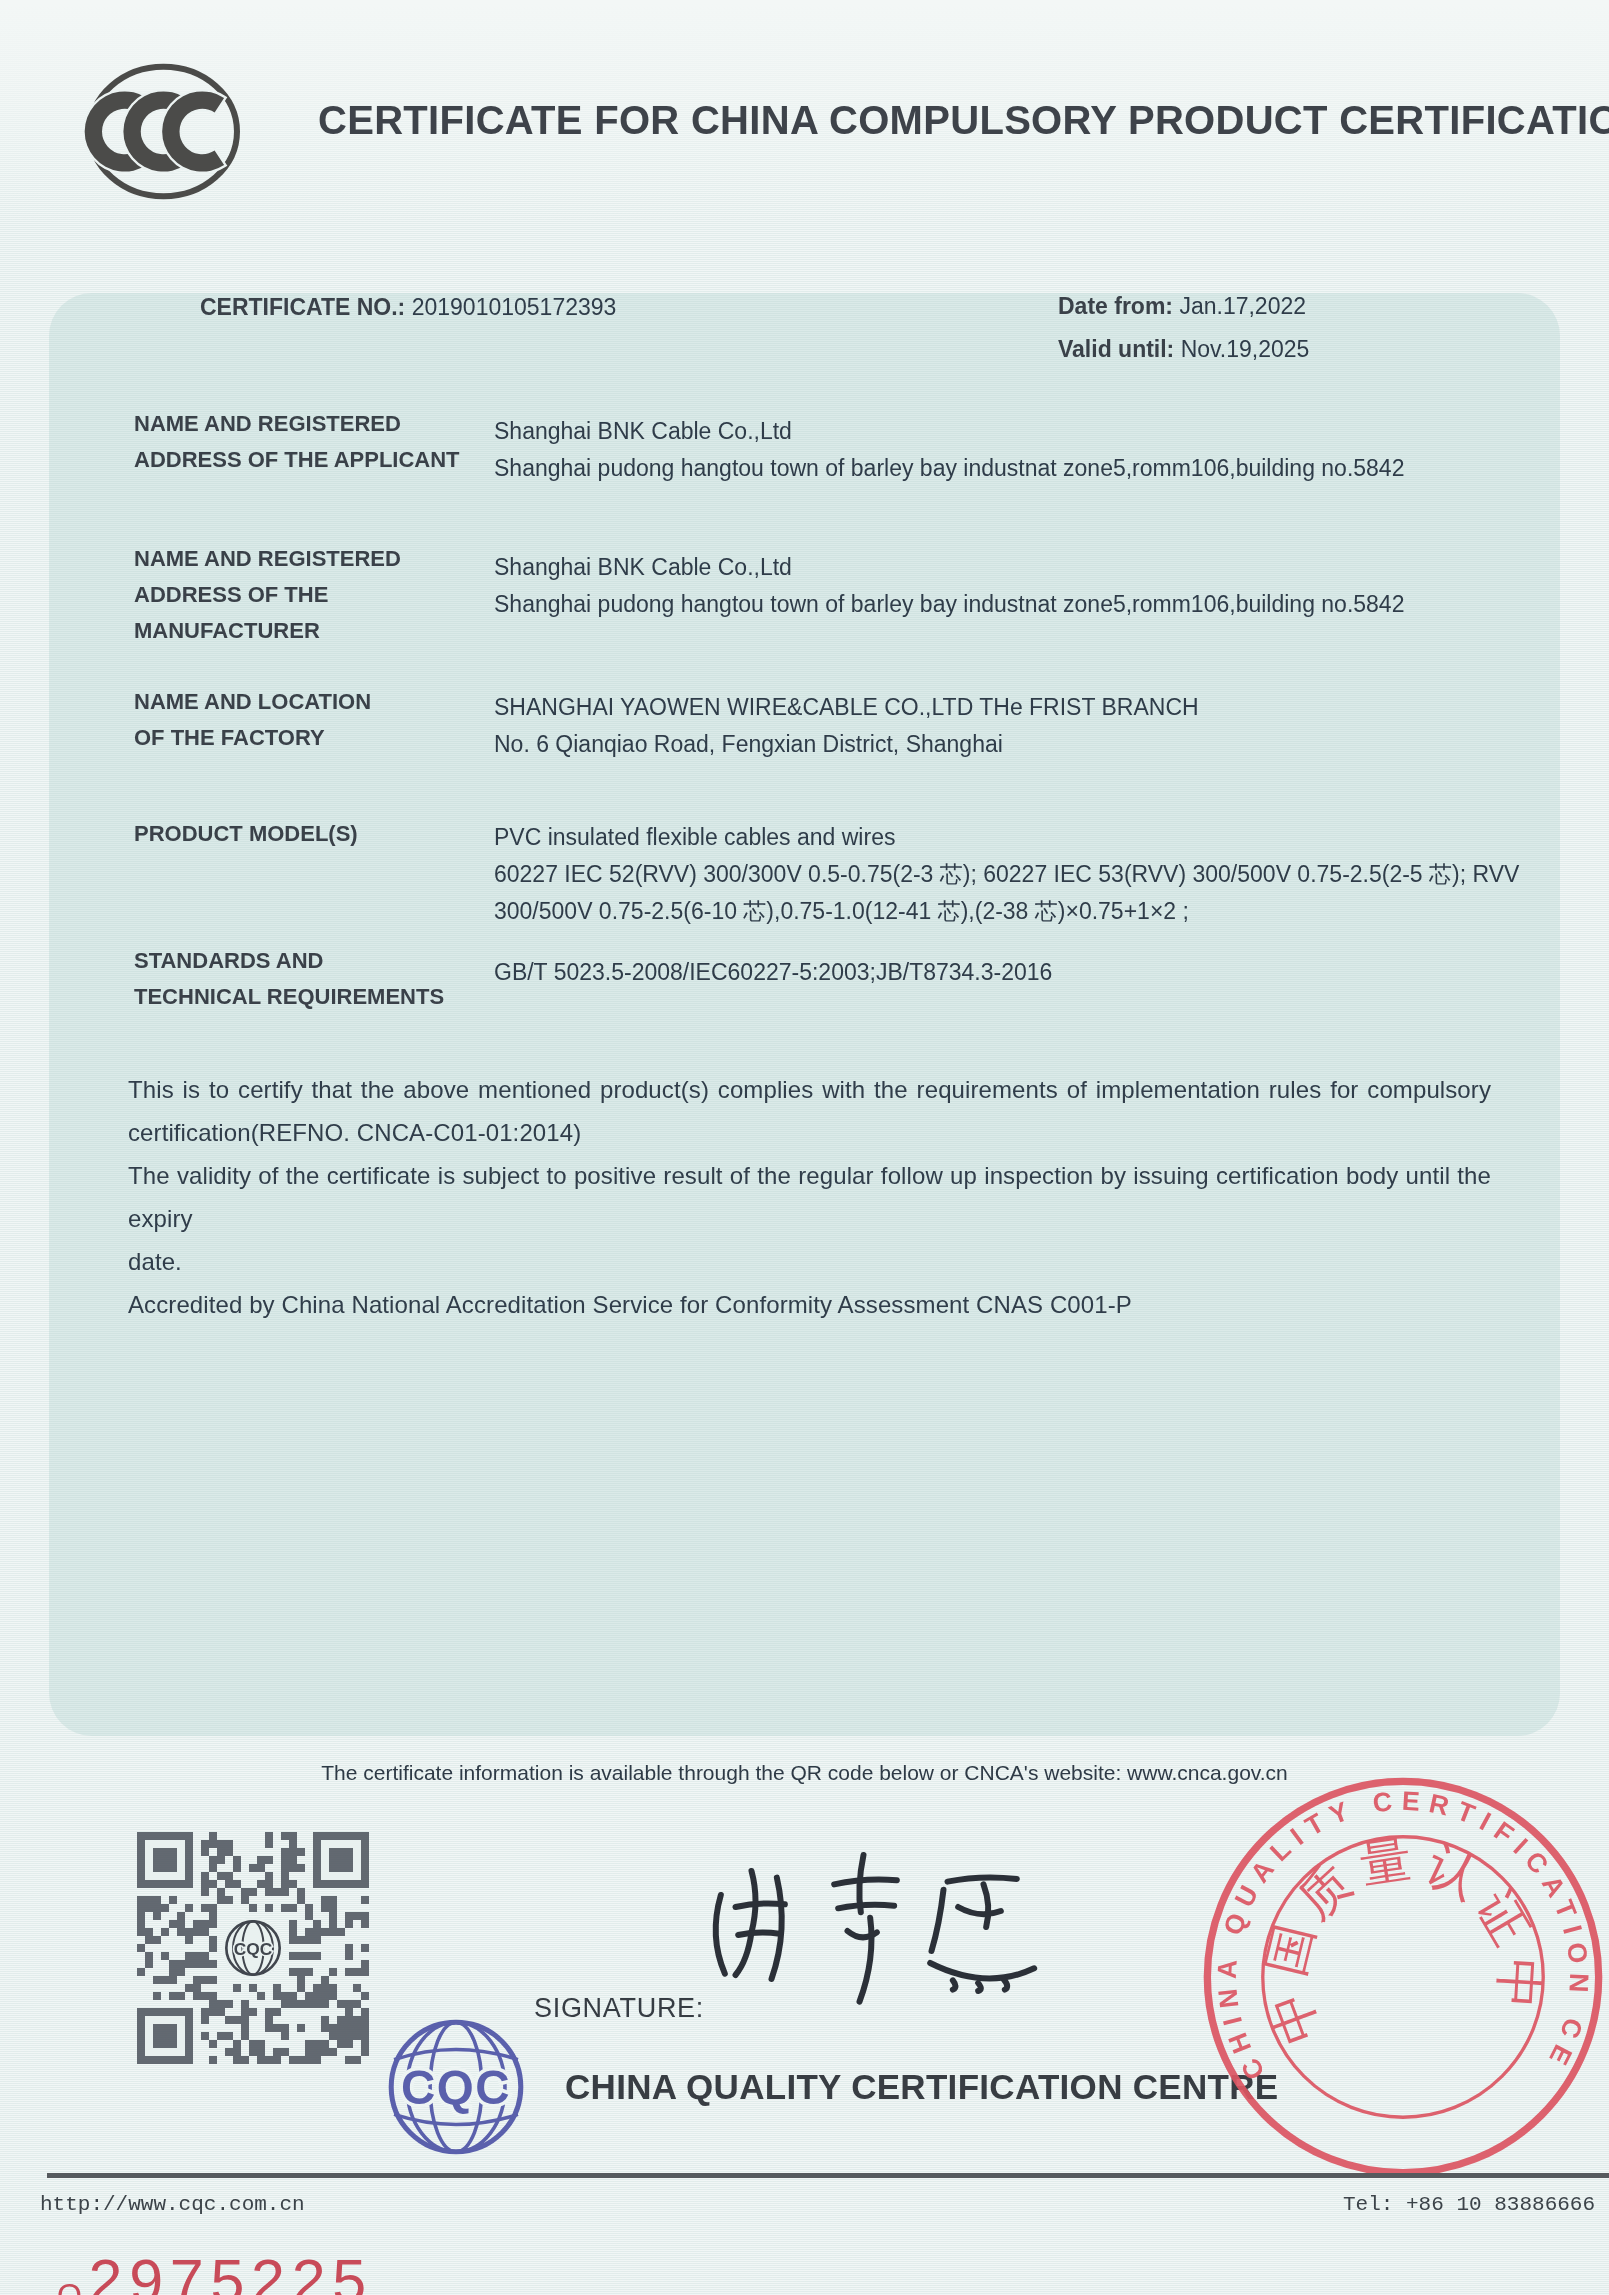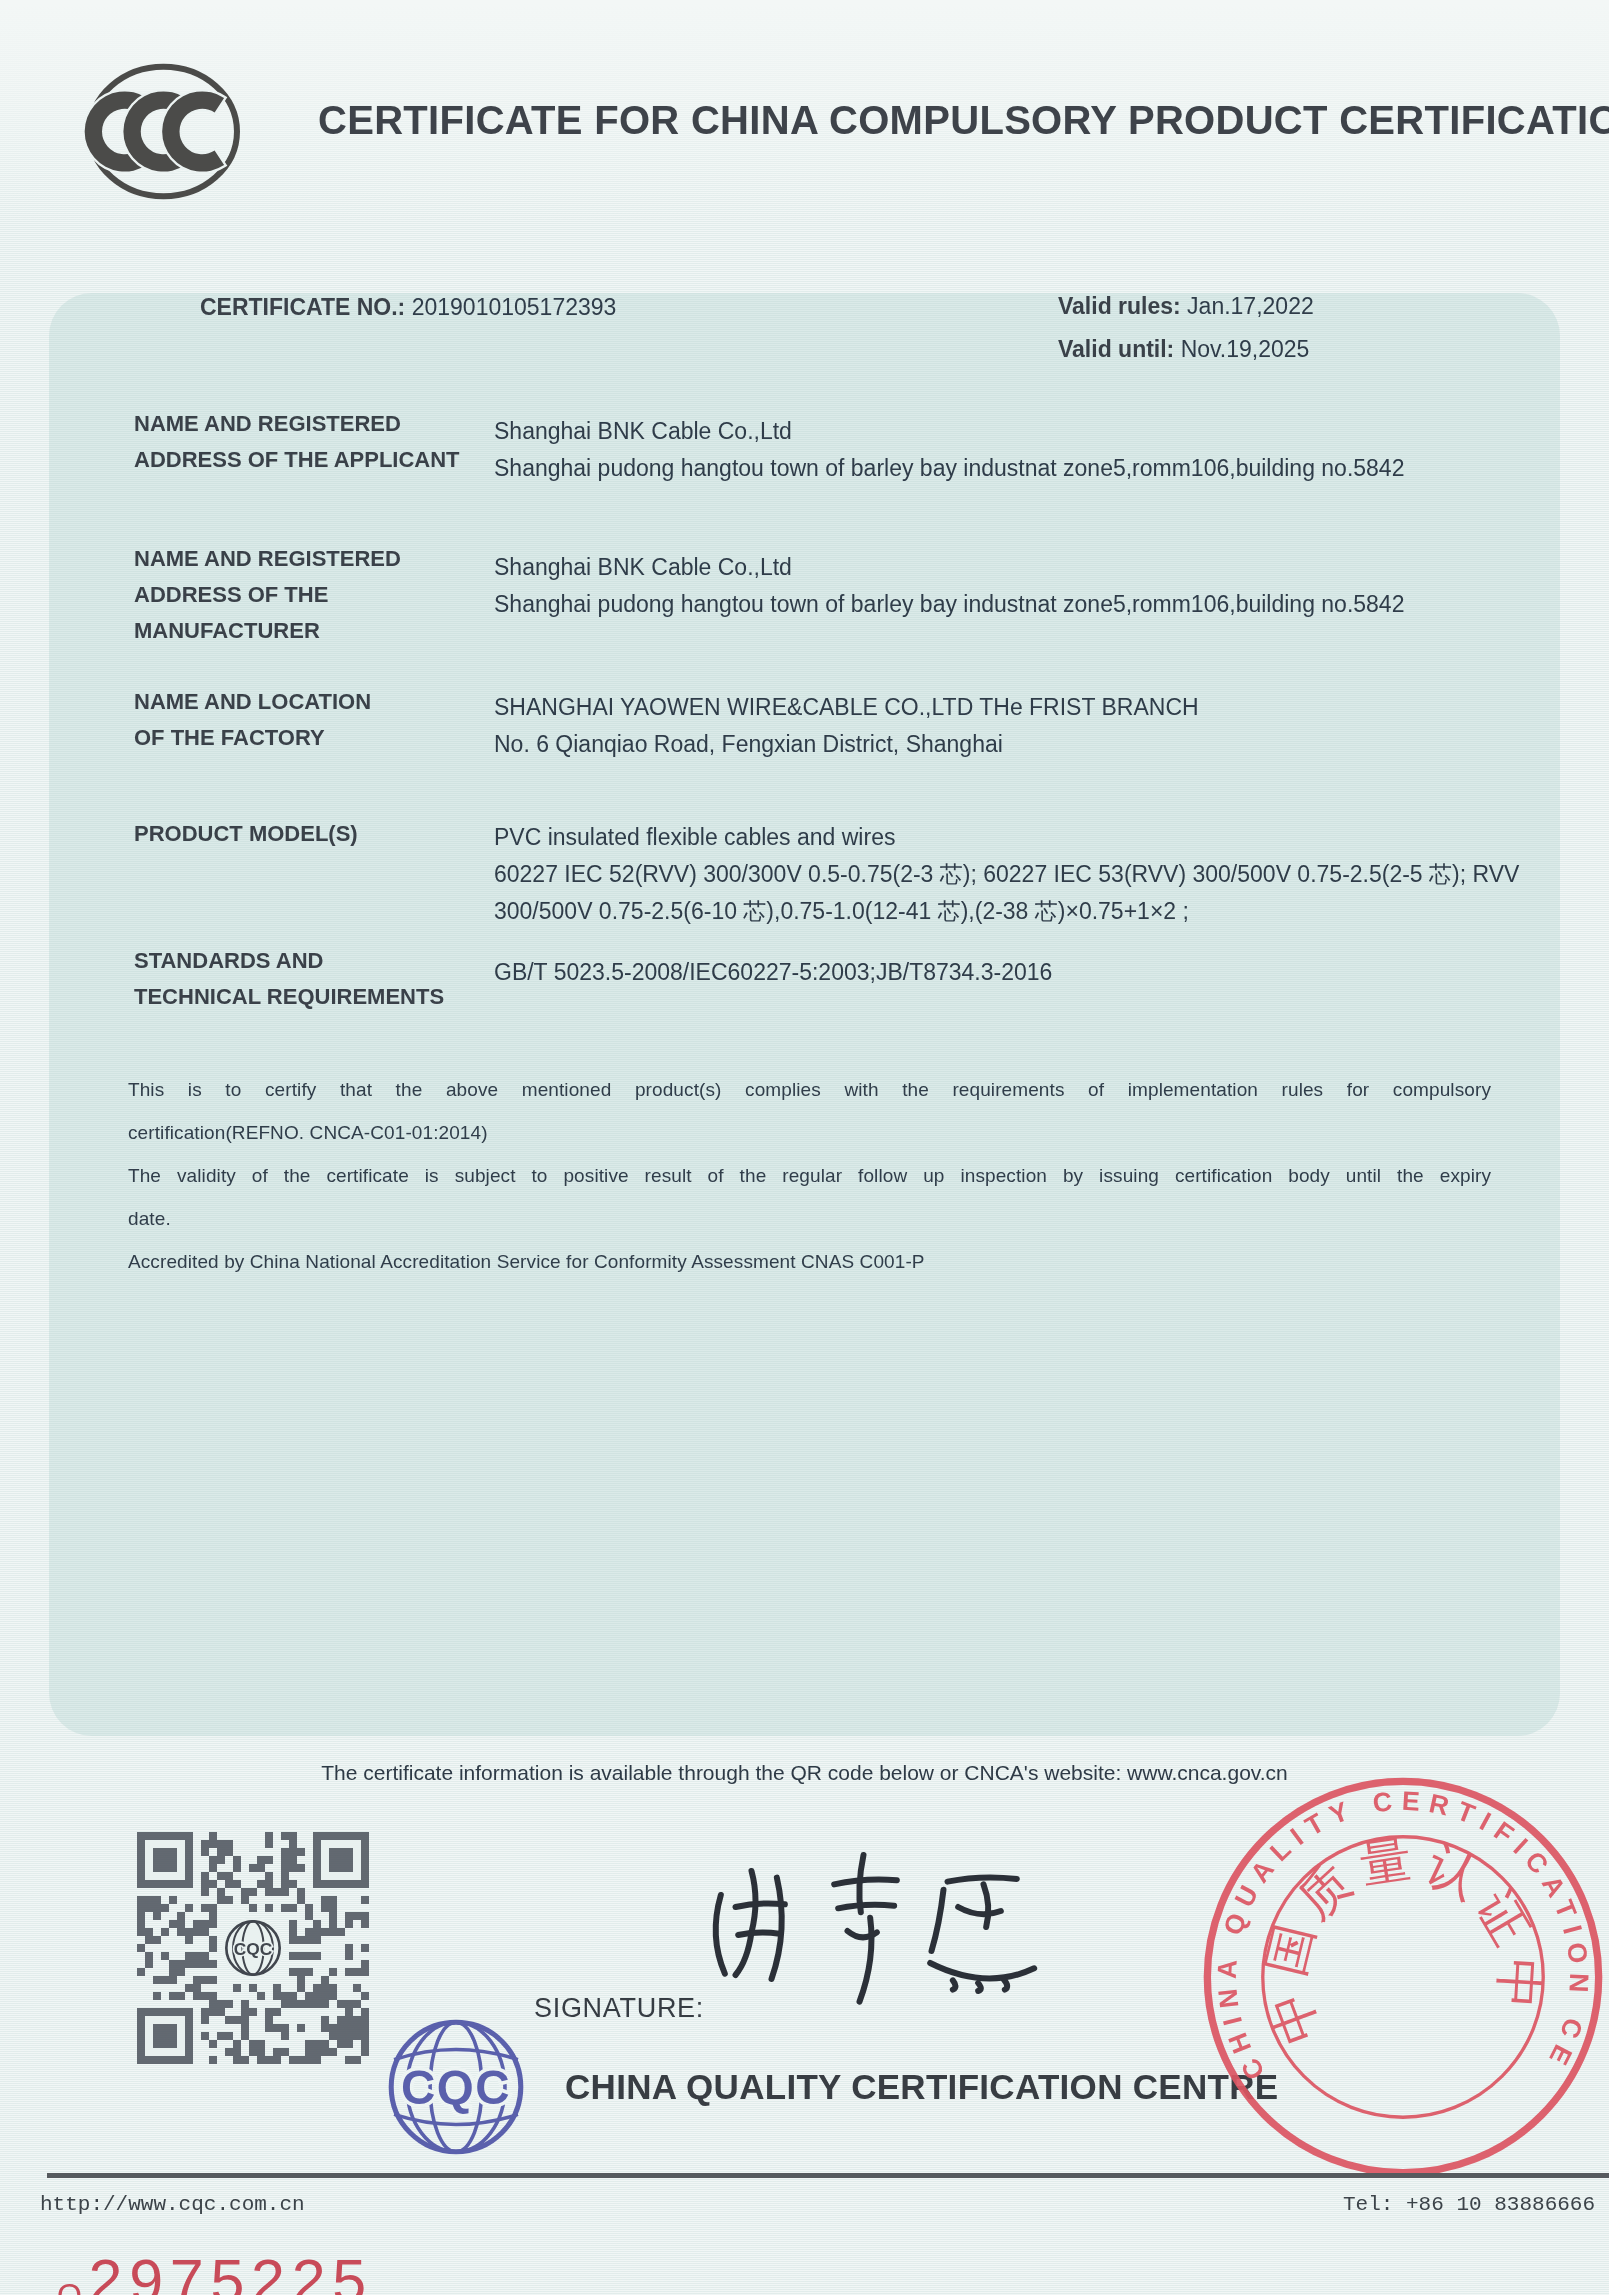--- a/index.html
+++ b/index.html
@@ -10,21 +10,21 @@
     font-family:"Liberation Sans","DejaVu Sans",sans-serif;color:#2f3c49;}
   #page::before{content:"";position:absolute;left:0;top:0;right:0;height:227px;
     background:linear-gradient(#f3f7f6, rgba(243,247,246,0));pointer-events:none;}
   .abs{position:absolute;white-space:nowrap;}
   .panel{position:absolute;left:49px;top:293px;width:1511px;height:1443px;border-radius:43px;
     background:rgba(168,205,201,.30);}
   .title{left:318px;top:98px;font-size:40px;font-weight:700;letter-spacing:0.3px;color:#3e434a;}
   .label{font-weight:700;font-size:22px;color:#3a4149;line-height:36px;}
   .value{font-weight:400;font-size:23px;color:#2f3c49;line-height:37px;}
   .inl b{font-weight:700;color:#3a4149;}
-  .para{position:absolute;left:128px;width:1363px;font-size:19px;color:#303d4a;line-height:43px;letter-spacing:0.1px;}
+  .para{position:absolute;left:128px;width:1363px;font-size:24px;color:#303d4a;line-height:43px;letter-spacing:0.1px;}
   .para .j{text-align:justify;text-align-last:justify;}
   .qrnote{left:0;top:1761px;width:1609px;text-align:center;font-size:21px;color:#2e3a46;}
   .sig-label{left:534px;top:1993px;font-size:27px;font-weight:400;letter-spacing:0.7px;color:#363c43;}
   .centre-name{left:565px;top:2067px;font-size:35px;font-weight:700;letter-spacing:0.3px;color:#383d43;}
   .rule{position:absolute;left:47px;top:2173px;width:1563px;height:4.7px;background:#565a5e;}
   .mono{font-family:"Liberation Mono","DejaVu Sans Mono",monospace;font-size:21px;color:#3c4349;}
   .serial{left:57px;top:2246px;color:#c84b59;}
   .serial .o{font-size:32px;vertical-align:-4px;letter-spacing:6.7px;}
   .serial .num{font-size:61px;letter-spacing:6.7px;font-weight:400;}
   .ghost{position:absolute;color:transparent;}
@@ -45,21 +45,21 @@
     </g>
   </svg>
 
   <div class="abs title">CERTIFICATE FOR CHINA COMPULSORY PRODUCT CERTIFICATION</div>
 
   <div class="abs inl" style="left:200px;top:294px;font-size:23px">
     <b>CERTIFICATE NO.:</b>
     <span>2019010105172393</span>
   </div>
   <div class="abs inl" style="left:1058px;top:293px;font-size:23px">
-    <b>Valid rules:</b>
+    <b>Date from:</b>
     <span>Jan.17,2022</span>
   </div>
   <div class="abs inl" style="left:1058px;top:336px;font-size:23px">
     <b>Valid until:</b>
     <span>Nov.19,2025</span>
   </div>
 
   <div class="abs label" style="left:134px;top:406px">
     <div>NAME AND REGISTERED</div>
     <div>ADDRESS OF THE APPLICANT</div>

